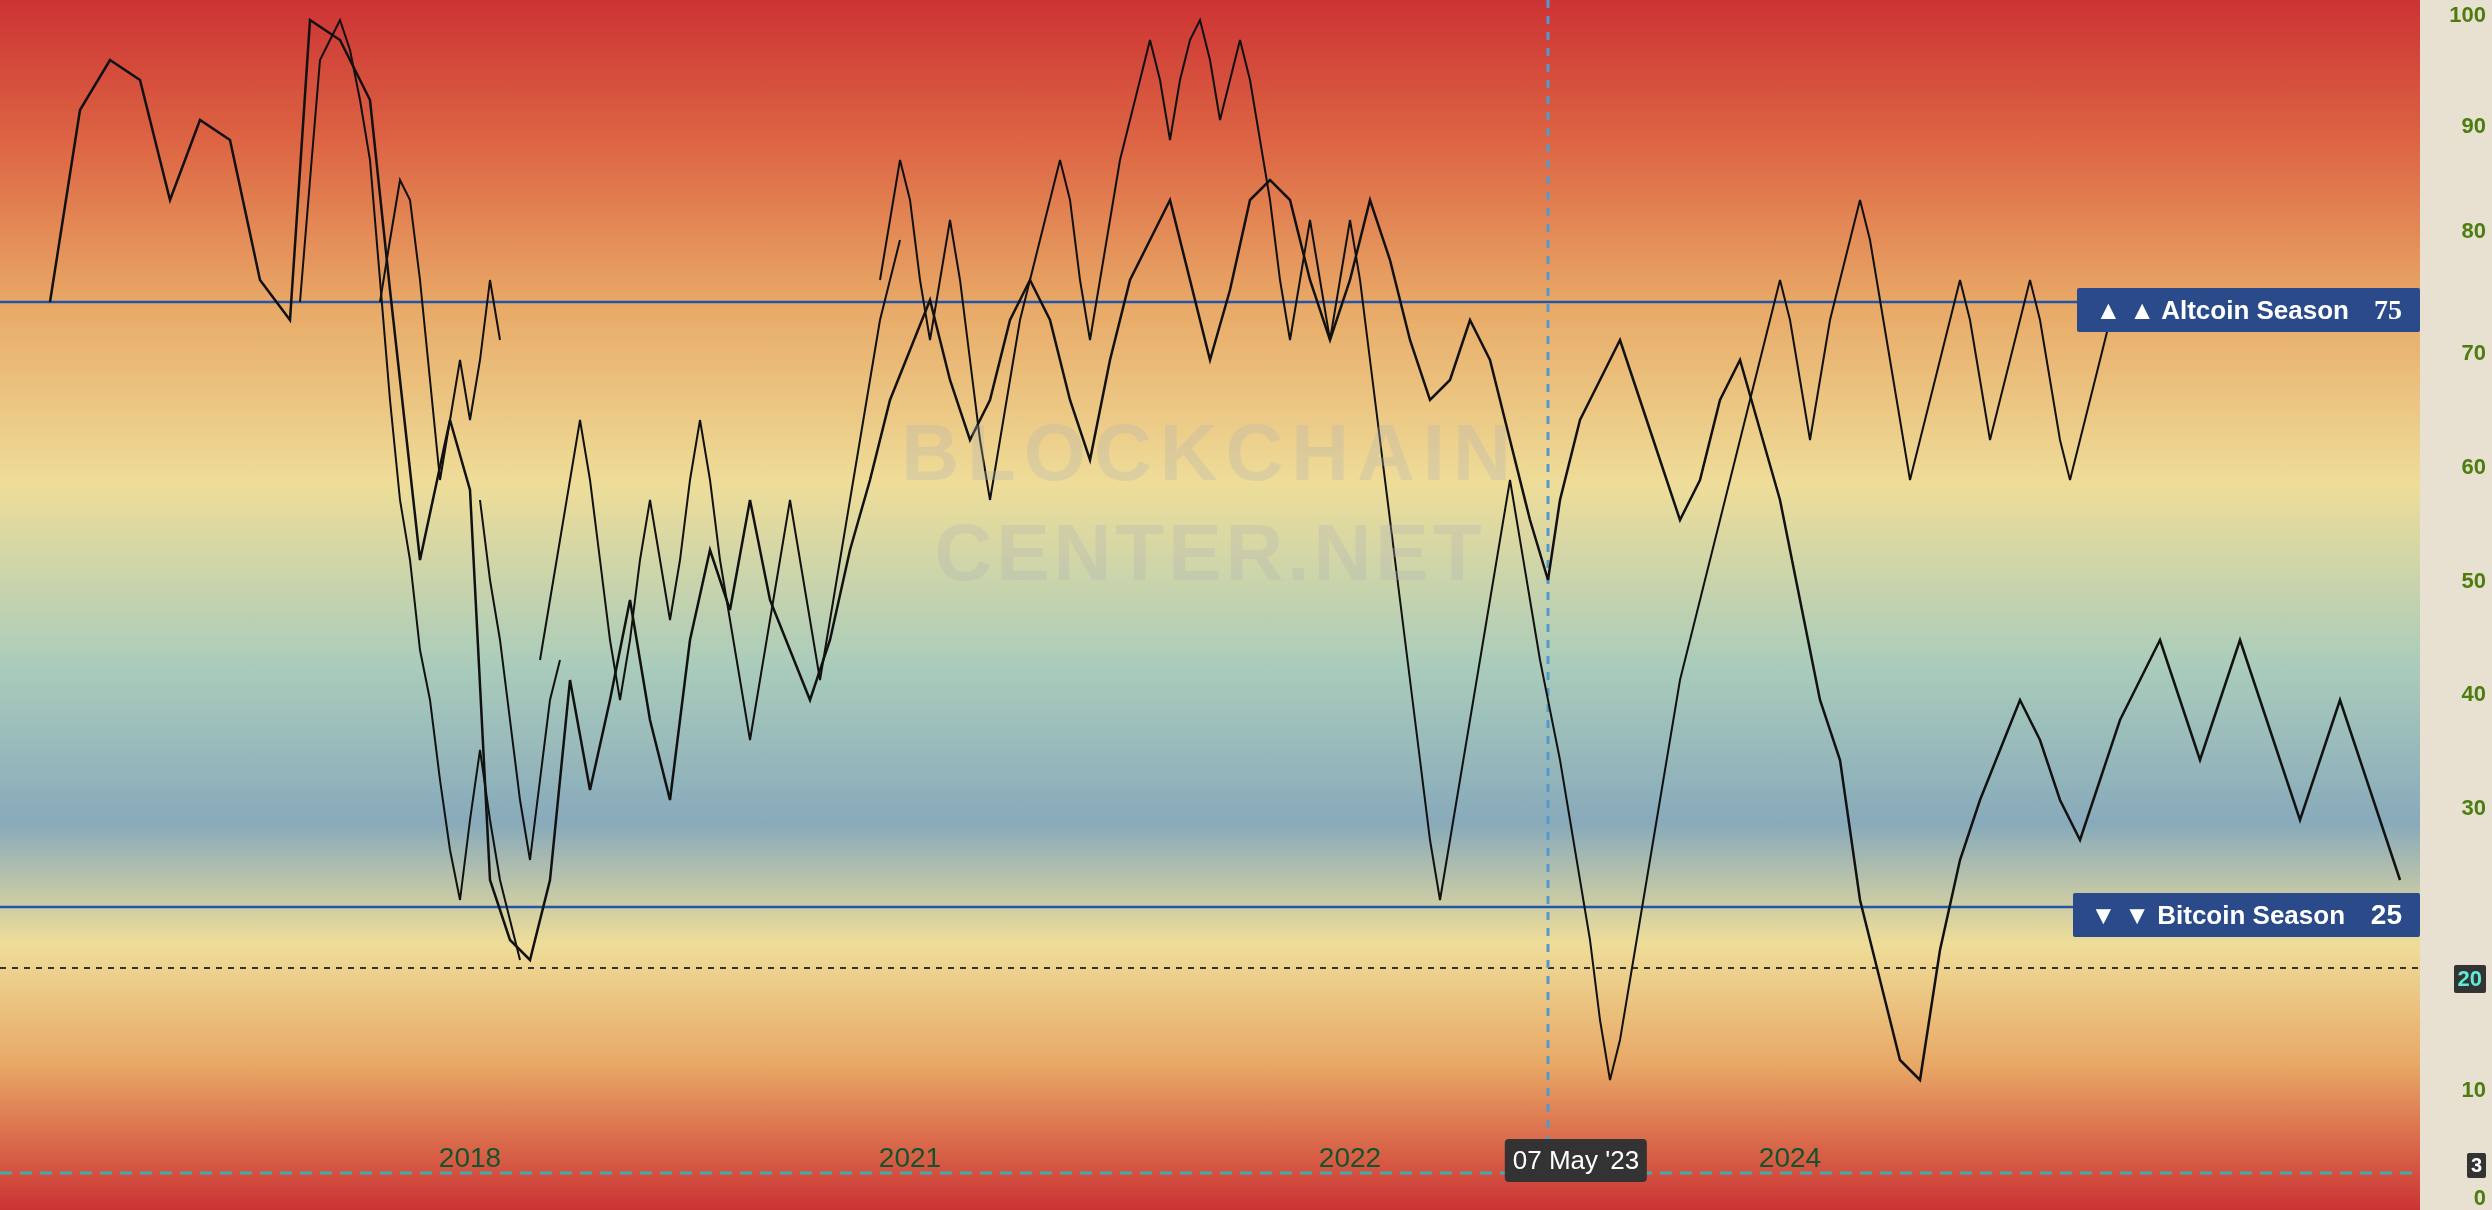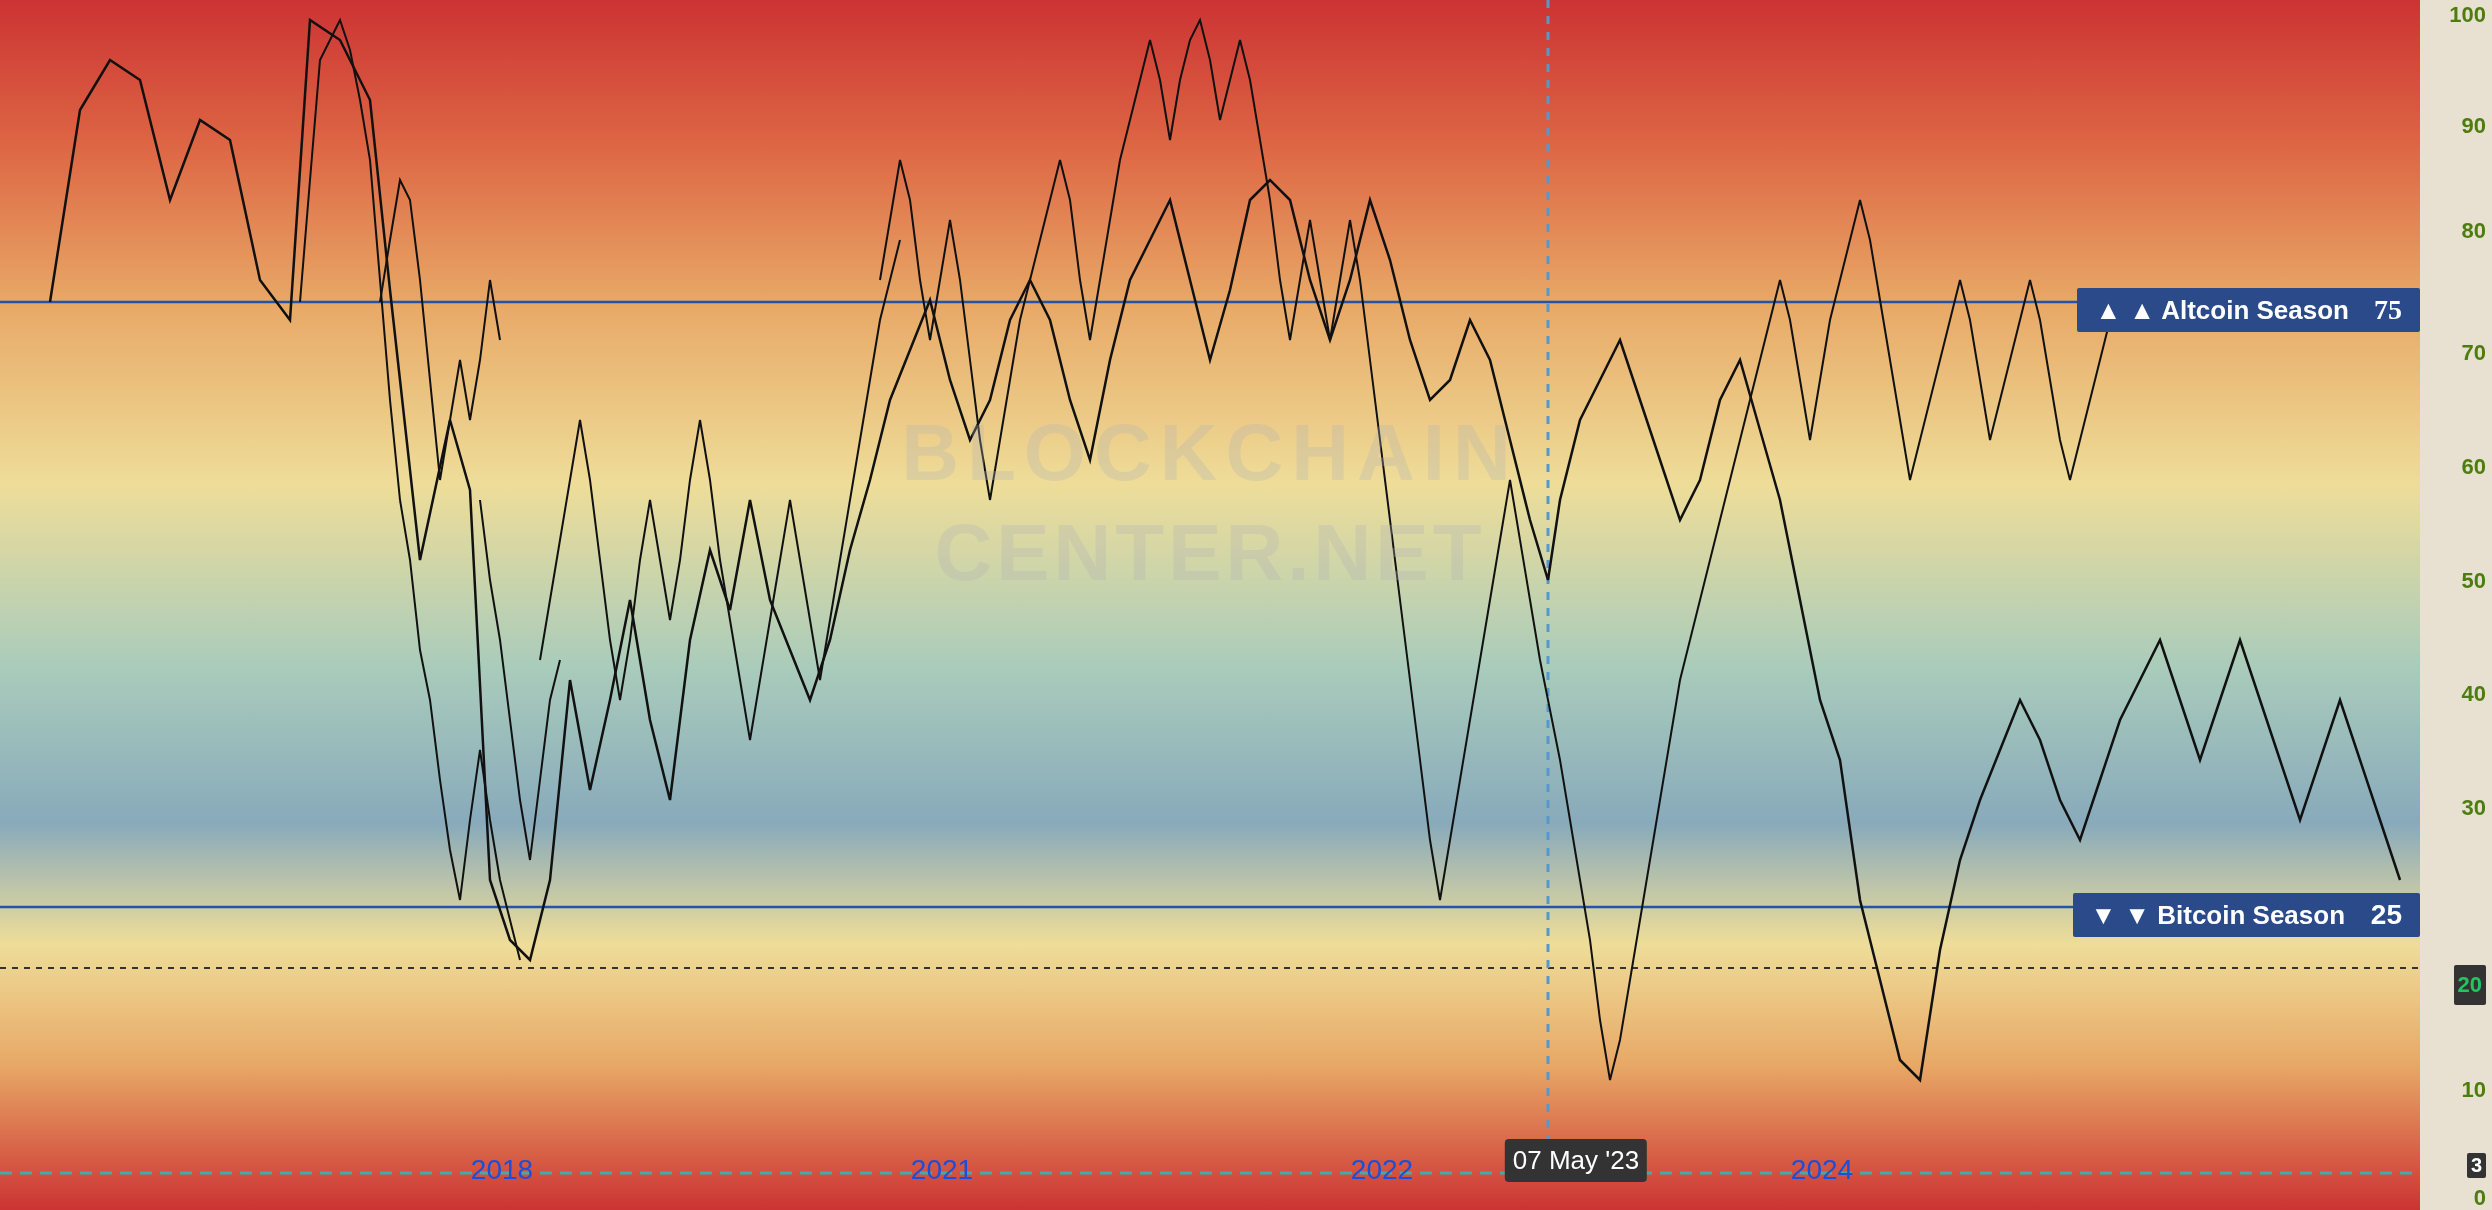--- a/index.html
+++ b/index.html
@@ -35,25 +35,24 @@
       position: absolute;
       top: 0;
       right: 0;
       width: 72px;
       height: 1210px;
       background: #f0ede8;
     }
     
     .x-label {
       position: absolute;
-      bottom: 24px;
+      bottom: 36px;
       font-size: 28px;
-      color: #1d4ed8;
+      color: #14532d;
       transform: translateX(-50%);
-      margin-left: 32px;
     }
     
     #date-tooltip {
       position: absolute;
       bottom: 28px;
       background: #333;
       color: white;
       font-size: 26px;
       padding: 6px 16px;
       border-radius: 4px;
@@ -237,21 +236,21 @@
 
     <span class="axis-label" style="top:2px;">100</span>
     <span class="axis-label" style="top:113px;">90</span>
     <span class="axis-label" style="top:218px;margin-left:33px;">80</span>
     <span class="axis-label" style="top:340px;margin-left:29px;">70</span>
     <span class="axis-label" style="top:454px;margin-left:28px;">60</span>
     <span class="axis-label" style="top:568px;">50</span>
     <span class="axis-label" style="top:681px;">40</span>
     <span class="axis-label" style="top:795px;">30</span>
 
-    <span class="axis-label" style="top:965px;background:#333;color:#22c55e;padding:7px 4px;border-radius:2px;">20</span>
+    <span class="axis-label" style="top:965px;background:#333;color:#5eead4;padding:1px 4px;border-radius:2px;">20</span>
     <span class="axis-label" style="top:1077px;">10</span>
     <span class="axis-label" style="top:1153px;background:#333;color:white;padding:1px 4px;border-radius:2px;font-size:20px;">3</span>
     <span class="axis-label" style="top:1185px;">0</span>
   </div>
 
   <div style="position:absolute;top:288px;right:72px;display:flex;align-items:center;background:#2a4a8a;color:white;font-size:26px;font-weight:bold;padding:6px 18px;white-space:nowrap;border-radius:2px;">
     <span style="margin-right:8px;">▲</span>
     <span>▲ Altcoin Season</span>
     <span style="margin-left:18px;font-size:28px;font-family:Liberation Serif, serif;">&nbsp;75</span>
   </div>

